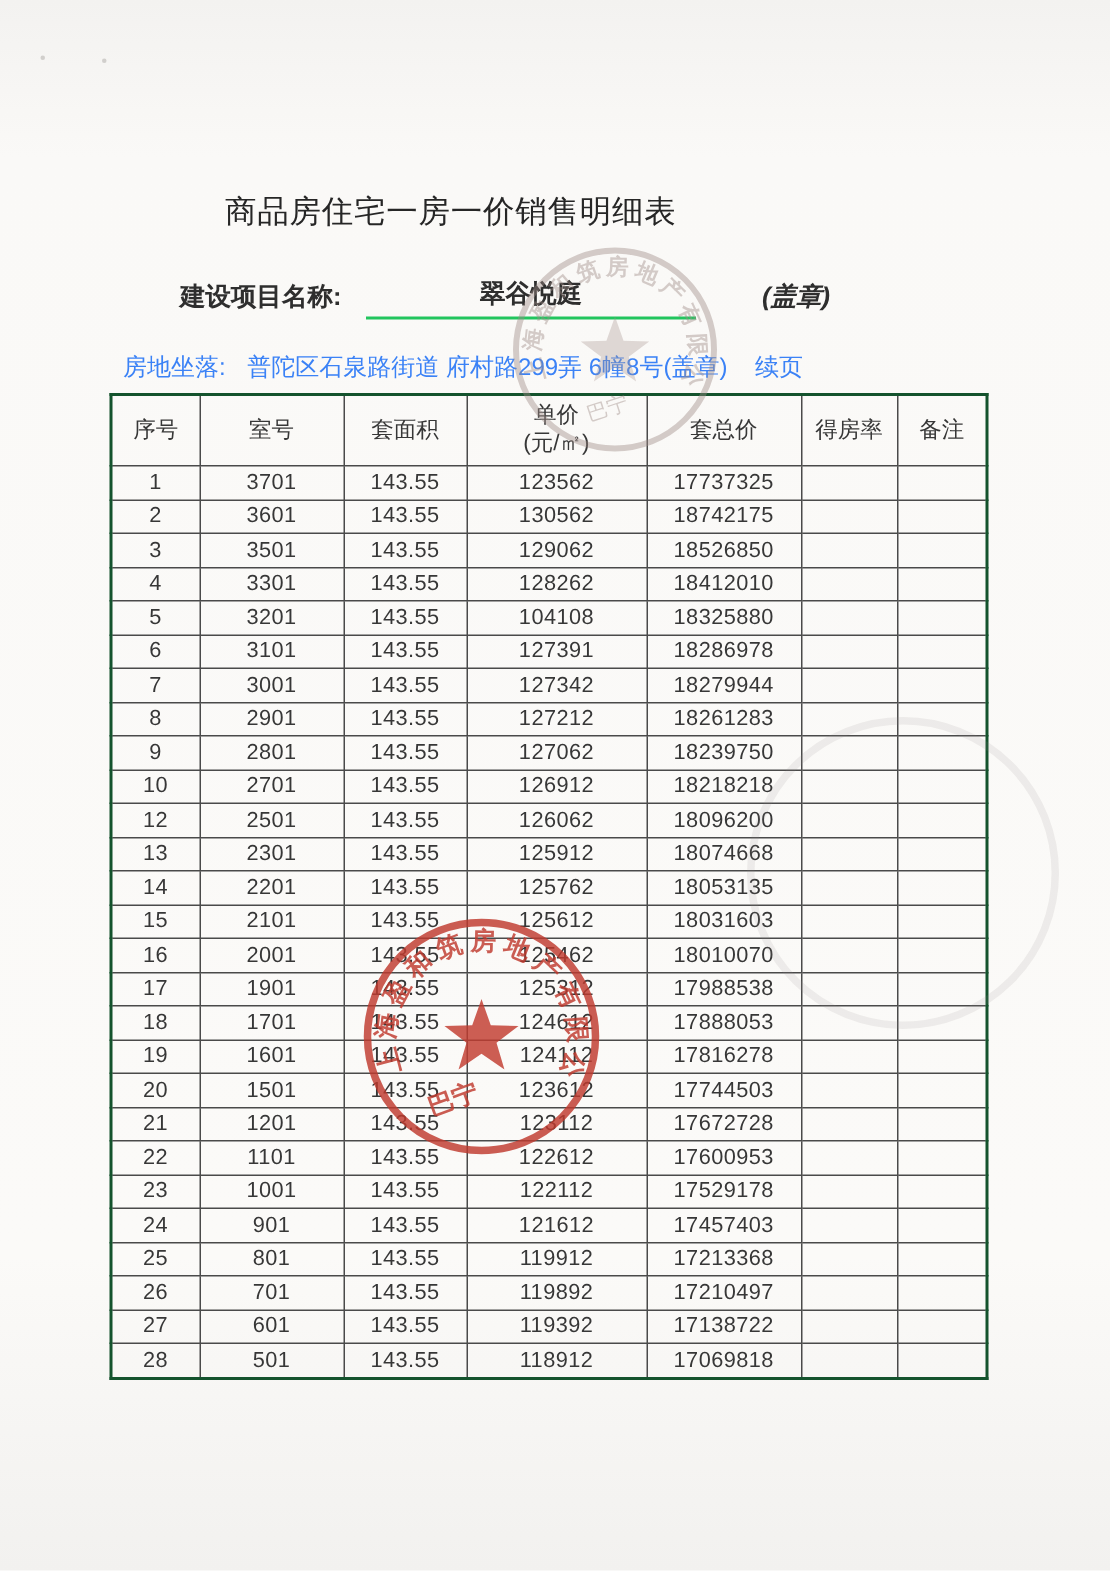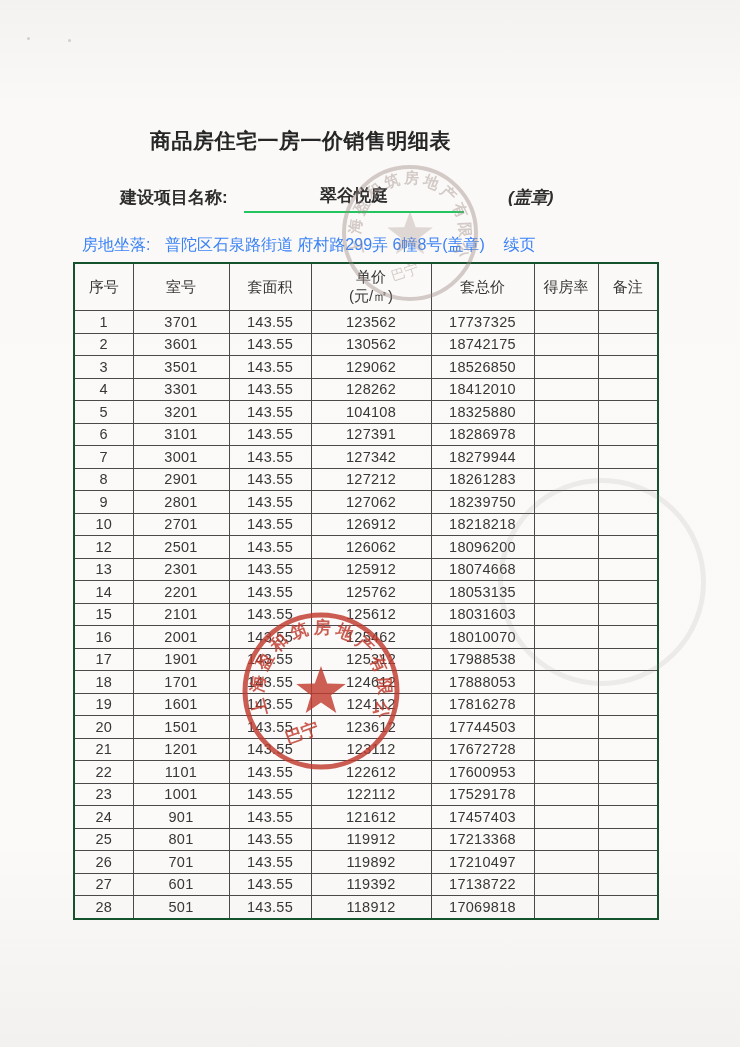--- a/index.html
+++ b/index.html
@@ -9,21 +9,21 @@
     font-family:"Liberation Sans","DejaVu Sans",sans-serif;
     color:#3b3b3b;
   }
   .page{position:absolute;inset:0;}
   .speck{position:absolute;width:3px;height:3px;background:#b9b6b3;border-radius:50%;opacity:.6;}
   .speck.s1{left:27px;top:37px;}
   .speck.s2{left:68px;top:39px;}
 
   .doc-title{
     position:absolute;left:150px;top:127px;width:292px;margin:0;
-    font-size:21px;font-weight:bold;color:#262626;letter-spacing:0.5px;
+    font-size:21px;font-weight:normal;color:#262626;letter-spacing:0.5px;
     text-align:center;white-space:nowrap;
   }
 
   .project-line{position:absolute;left:120px;top:186px;width:480px;font-size:17px;font-weight:bold;color:#2e2e2e;}
   .project-label{position:absolute;left:0;top:0;white-space:nowrap;}
   .project-underline{
     position:absolute;left:124px;top:-2px;width:220px;text-align:center;
     border-bottom:2px solid #22c55e;padding-bottom:4px;white-space:nowrap;
   }
   .project-stamp{position:absolute;left:388px;top:0;white-space:nowrap;font-style:italic;}

